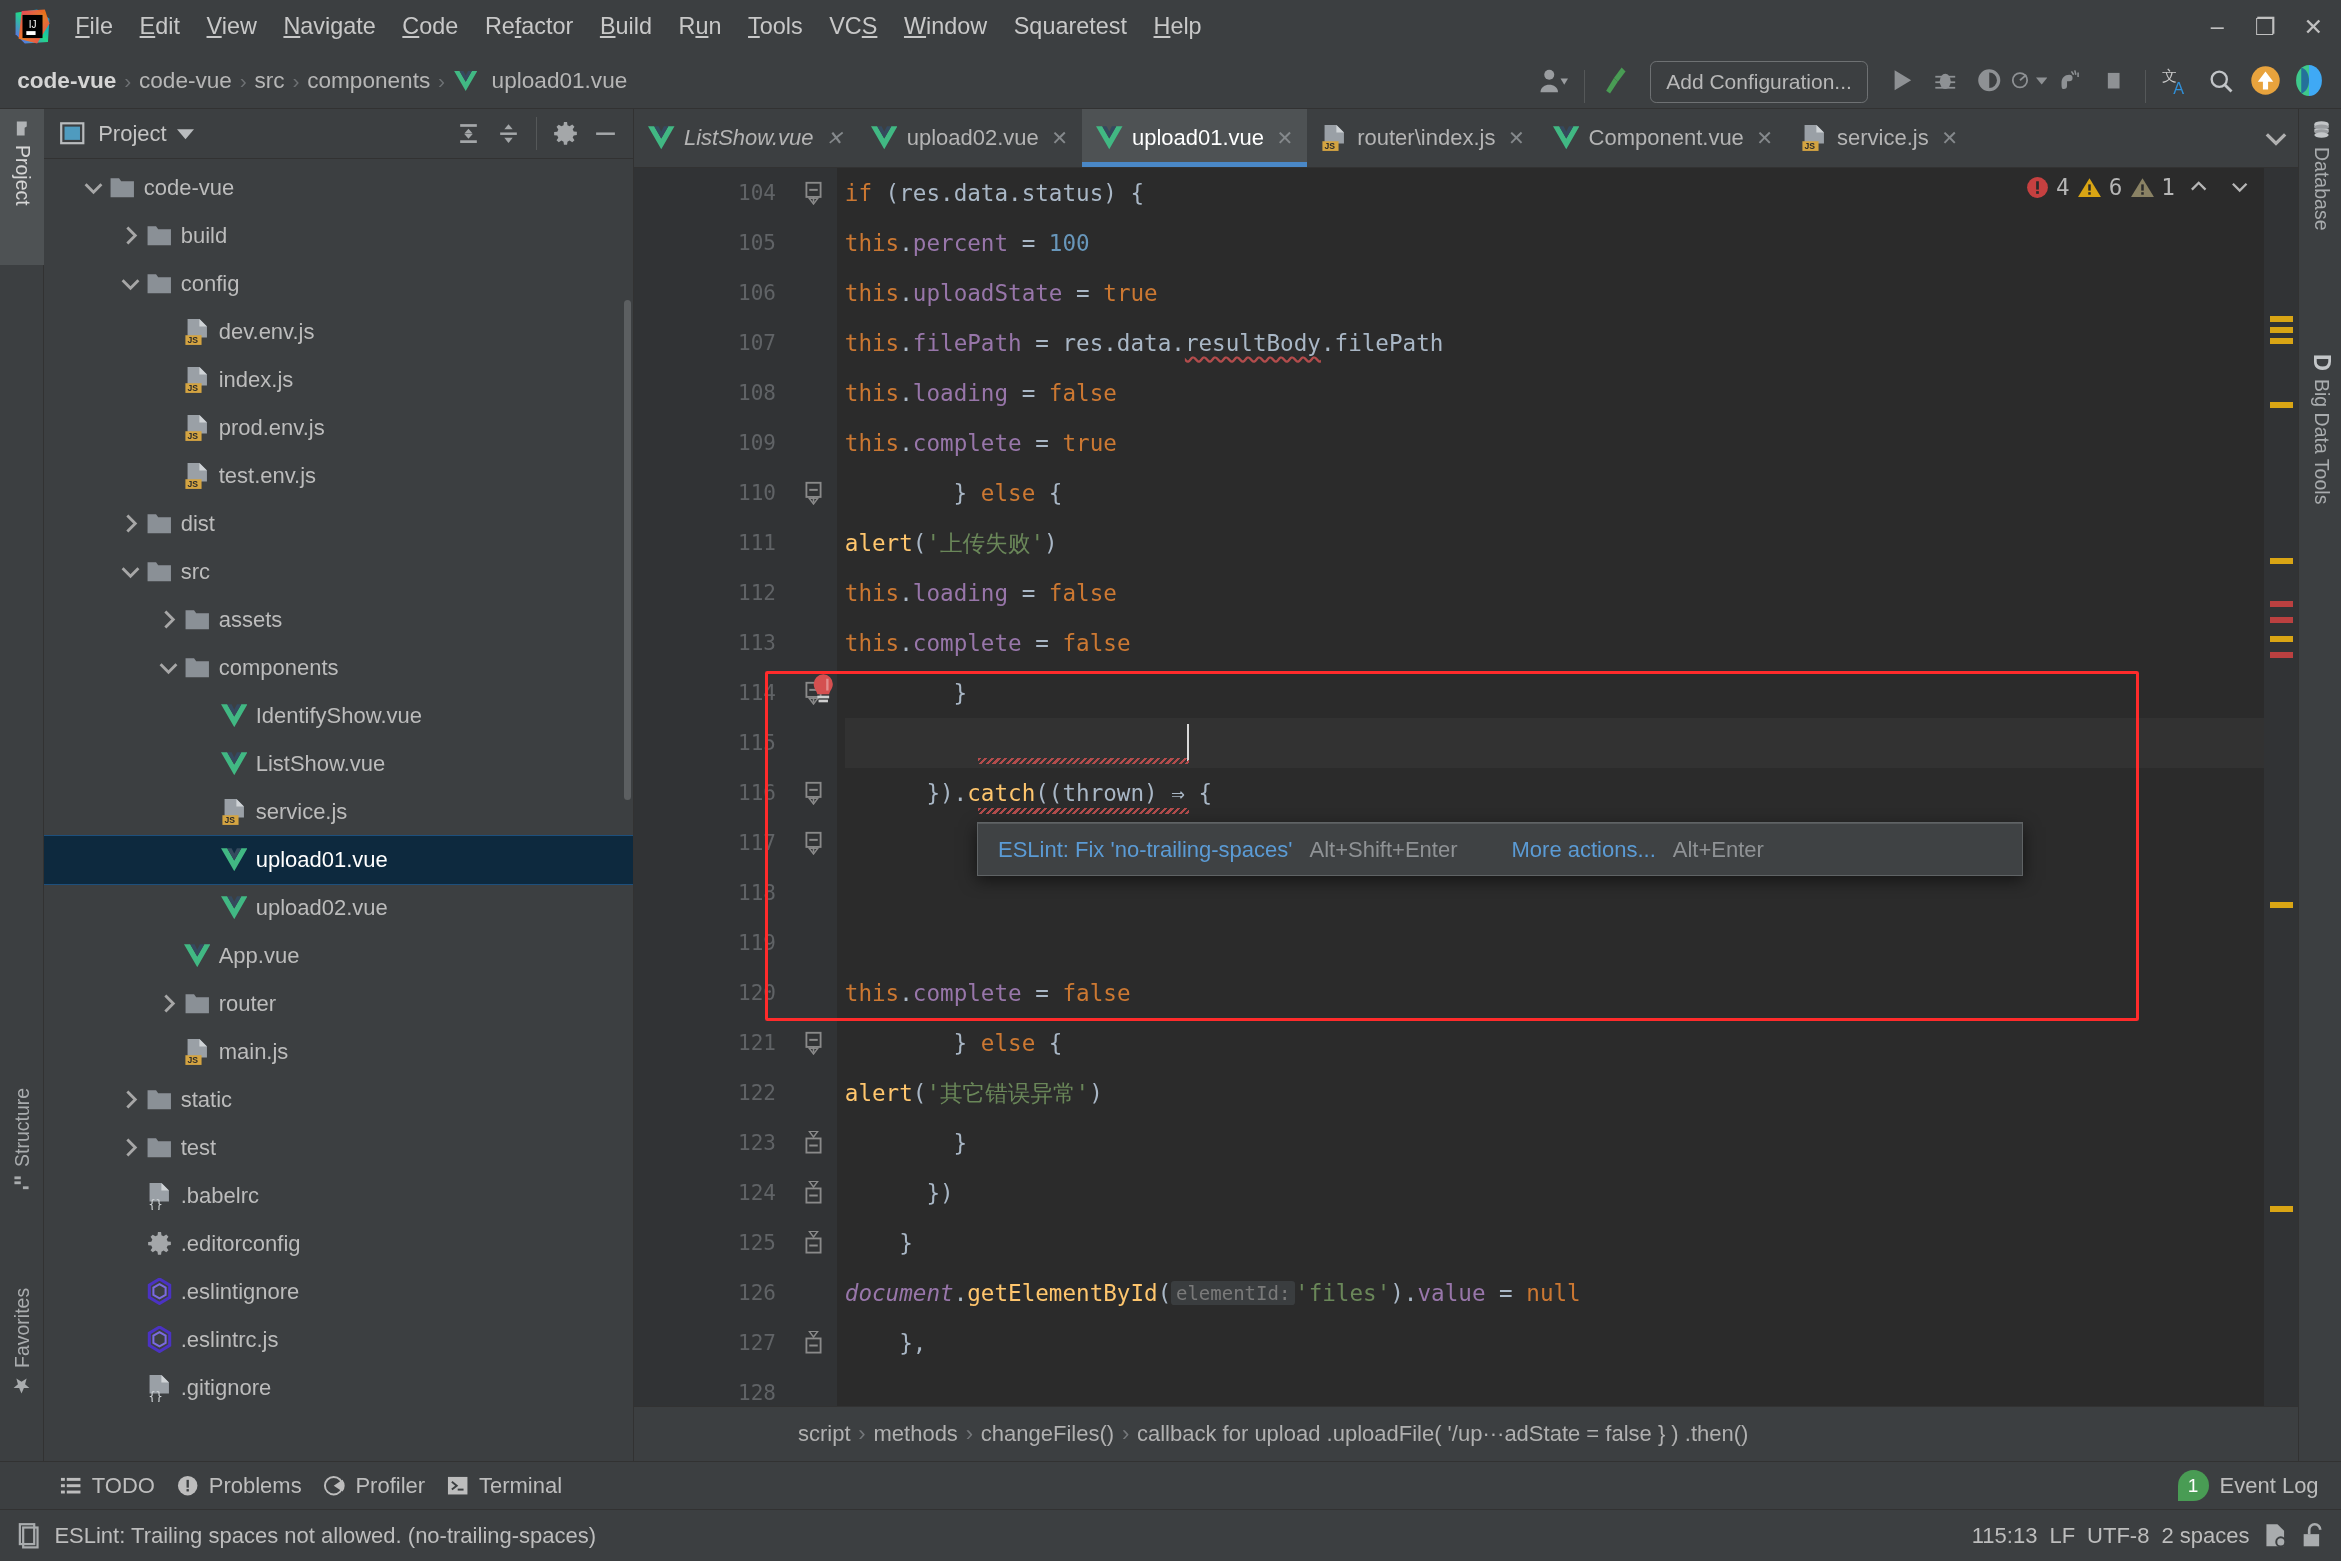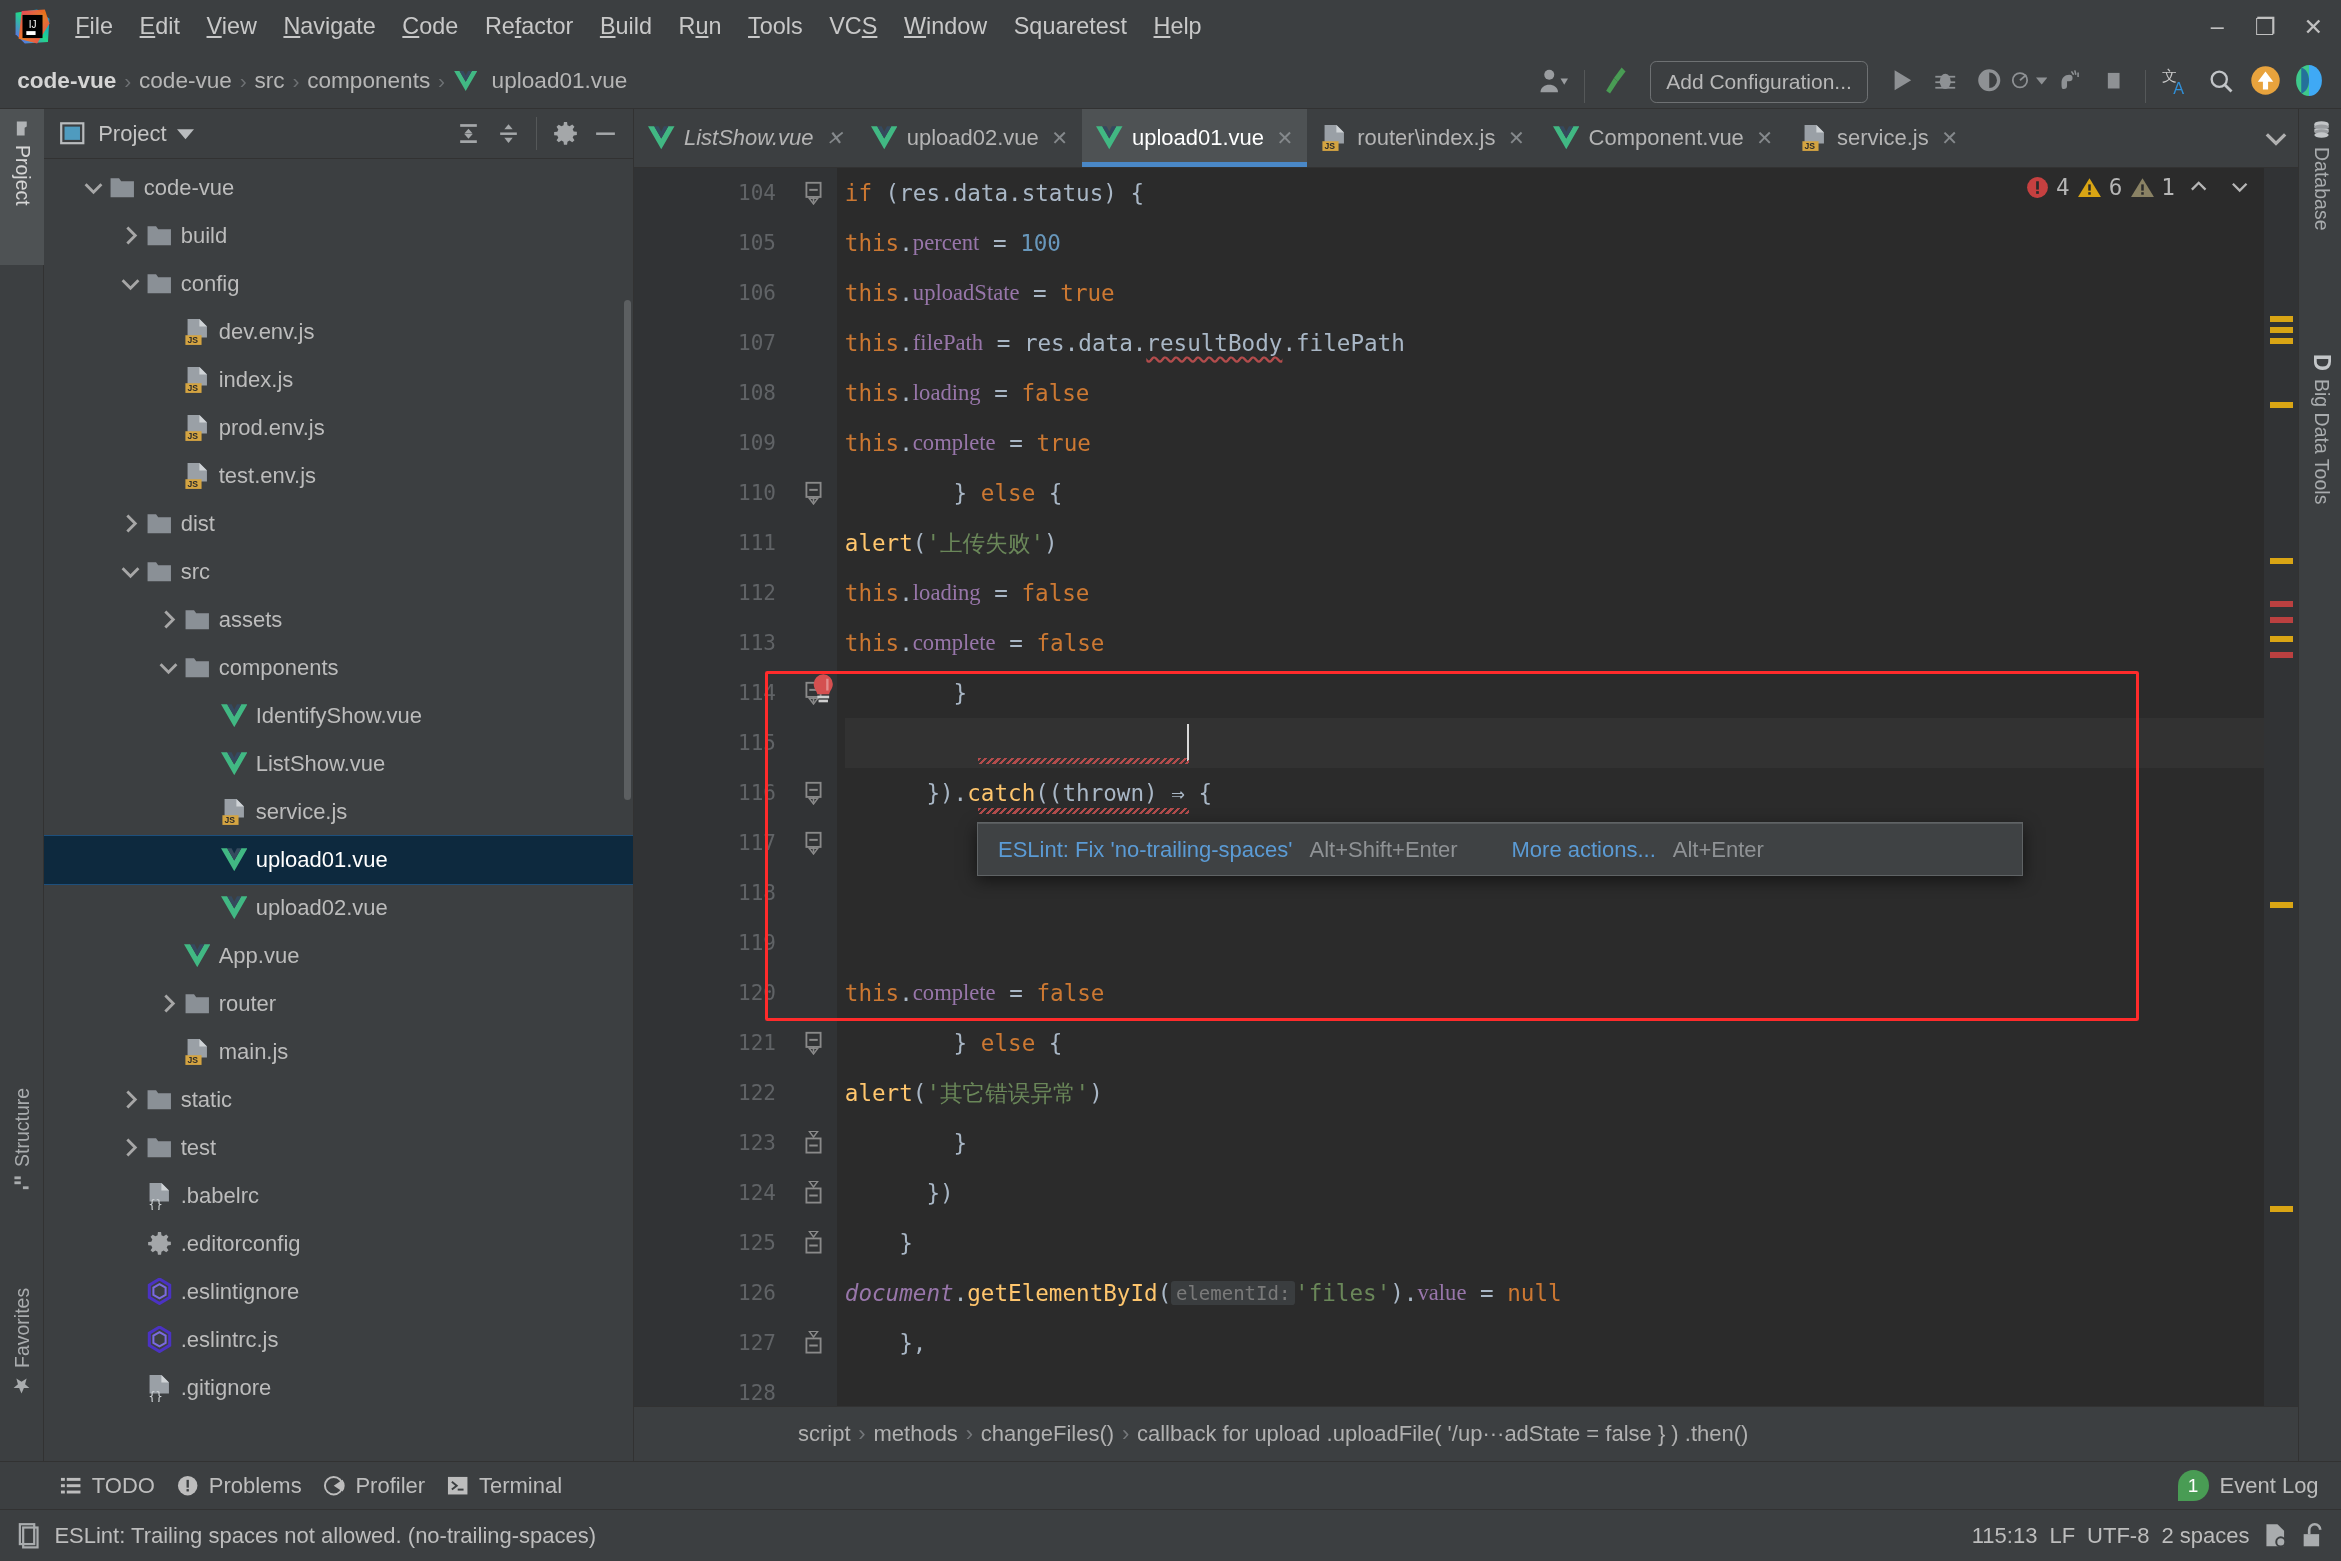--- a/index.html
+++ b/index.html
@@ -93,21 +93,21 @@
            padding-right:14px; font-size:21px; color:#606366; }
   .fold-col { width:47px; flex:0 0 47px; background:#313335; position:relative; }
   .fold { height:50px; display:flex; align-items:center; justify-content:center;
           color:#8a8a8a; font-size:15.6px; }
   .code { flex:1 1 auto; position:relative; overflow:hidden; padding-left:7.8px; }
   .cline { height:50px; display:flex; align-items:center; font-size:22.6px; white-space:pre;
            color:#a9b7c6; position:relative; }
   .cline.cur { background:#323232; }
 
   .kw   { color:#cc7832; }
-  .prop { color:#9876aa;font-family:Liberation Serif, serif; }
+  .prop { color:#9876aa; }
   .num  { color:#6897bb; }
   .str  { color:#6a8759; }
   .fn   { color:#ffc66d; }
   .doc  { color:#9876aa; font-style:italic; }
   .hint { color:#7a7a7a; background:#3a3d3f; border-radius:3.1px; padding:0.8px 4.7px; font-size:19px; }
   .wavy { text-decoration: underline wavy #b34c4c; text-underline-offset:4.7px; }
 
   
   .marker-col { width:34px; flex:0 0 34px; background:#313335; position:relative; }
   .mk { position:absolute; right:4.7px; width:23.4px; height:5.5px; }

